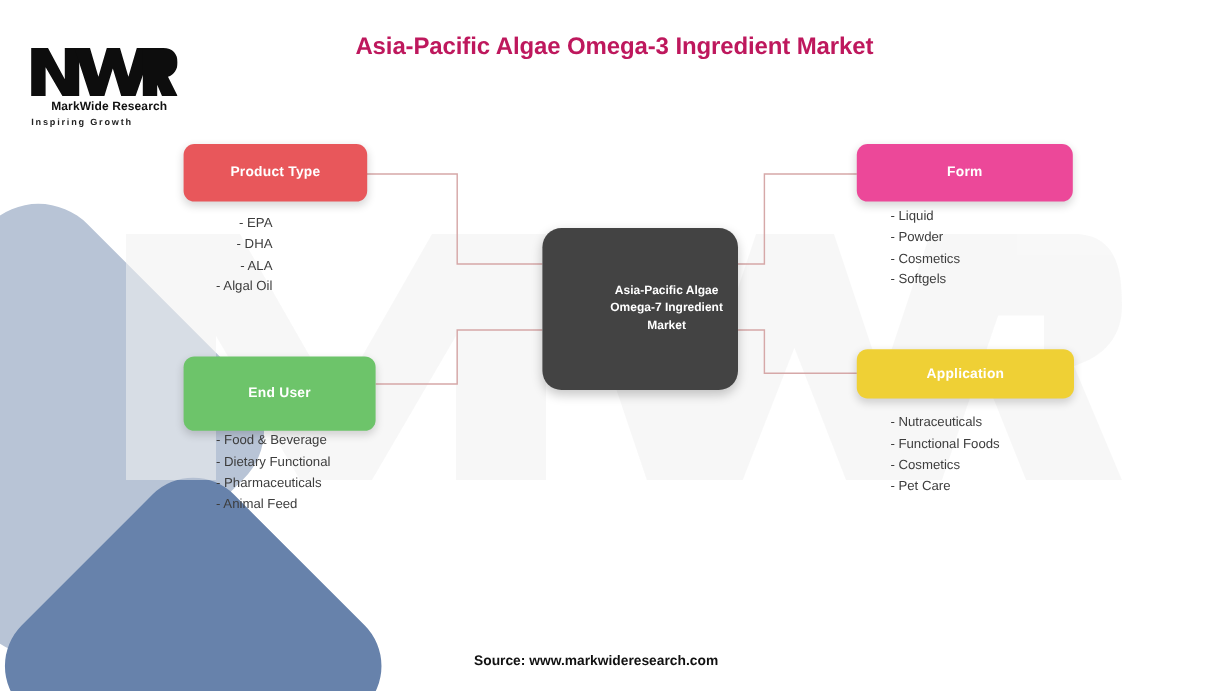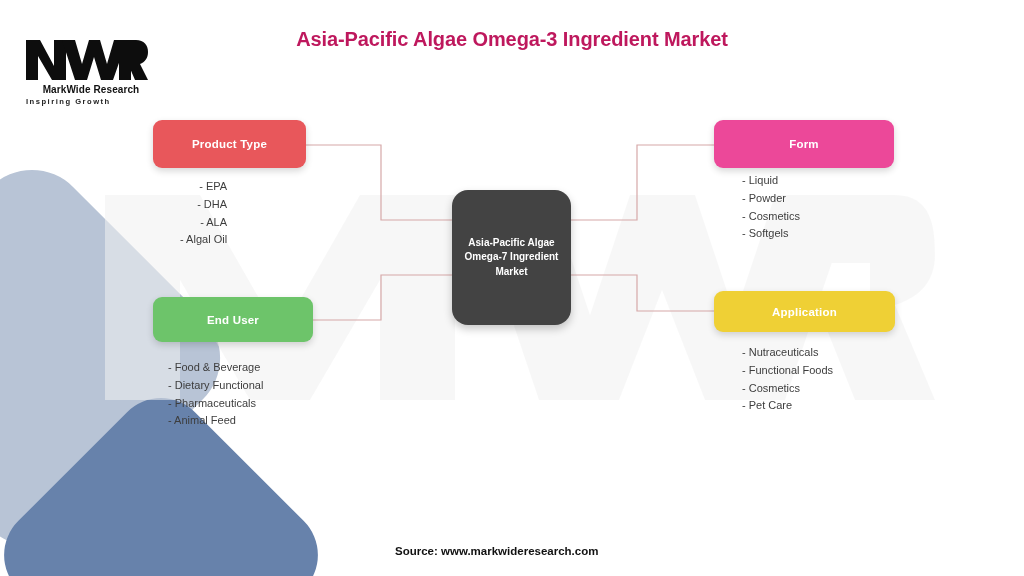--- a/index.html
+++ b/index.html
@@ -55,20 +55,21 @@
   }
   .node-label{
     font-size:11.5px;font-weight:bold;color:#ffffff;letter-spacing:.2px;
     text-align:center;
   }
   .center-node{
     position:absolute;left:452px;top:190px;width:119px;height:135px;
     background:#434343;border-radius:16px;
     display:flex;align-items:center;justify-content:center;
     box-shadow:0 4px 9px rgba(0,0,0,.22);
+    padding-left:44px;
   }
   .center-text{
     font-size:10px;font-weight:bold;color:#fff;line-height:1.42;
     text-align:center;padding:0 9px;
   }
 
   .list{position:absolute;}
   .list-item{
     font-size:11px;color:#3d3d3d;line-height:1.62;white-space:nowrap;
   }
@@ -148,24 +149,24 @@
   <div class="node" style="left:714px;top:120px;width:180px;height:48px;background:#ec4899;">
     <span class="node-label">Form</span>
   </div>
   <div class="list" style="left:742px;top:172px;">
     <div class="list-item">- Liquid</div>
     <div class="list-item">- Powder</div>
     <div class="list-item">- Cosmetics</div>
     <div class="list-item">- Softgels</div>
   </div>
 
-  <div class="node" style="left:153px;top:297px;width:160px;height:45px;background:#6dc46a;">
+  <div class="node" style="left:153px;top:297px;width:160px;height:62px;background:#6dc46a;">
     <span class="node-label">End User</span>
   </div>
-  <div class="list" style="left:168px;top:359px;">
+  <div class="list" style="left:180px;top:359px;">
     <div class="list-item">- Food &amp; Beverage</div>
     <div class="list-item">- Dietary Functional</div>
     <div class="list-item">- Pharmaceuticals</div>
     <div class="list-item">- Animal Feed</div>
   </div>
 
   <div class="node" style="left:714px;top:291px;width:181px;height:41px;background:#efd035;">
     <span class="node-label">Application</span>
   </div>
   <div class="list" style="left:742px;top:344px;">

